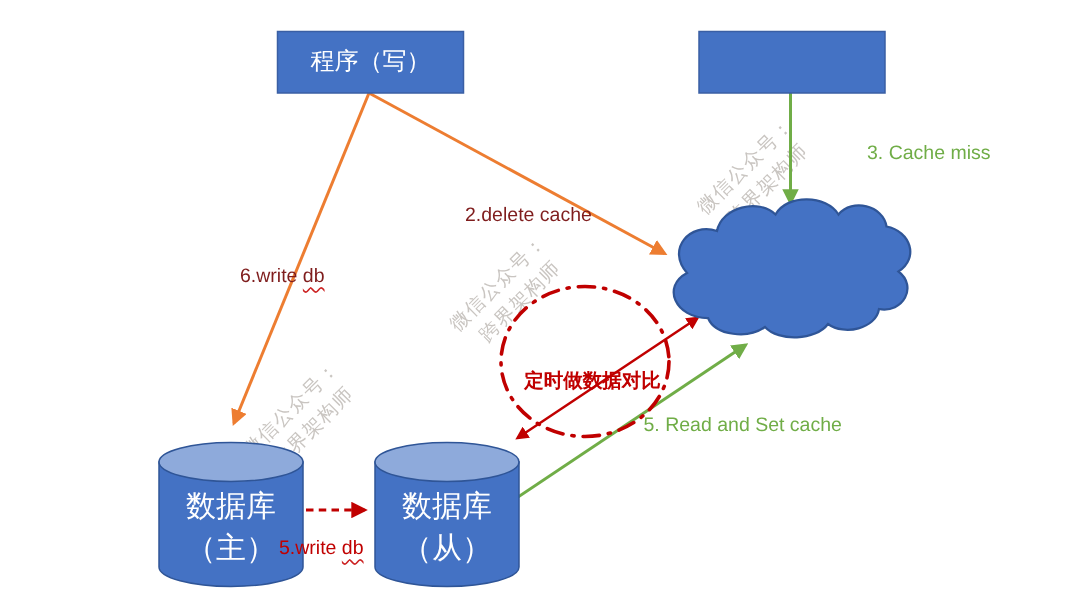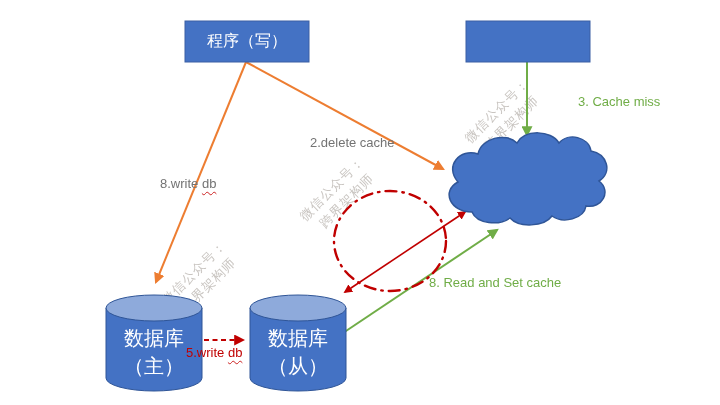--- a/index.html
+++ b/index.html
@@ -3,23 +3,23 @@
 <meta charset="utf-8">
 <style>
   html,body{margin:0;padding:0;background:#fff;}
   body{font-family:"Liberation Sans","DejaVu Sans",sans-serif;}
   .slide{position:relative;width:720px;height:405px;background:#ffffff;overflow:hidden;}
   .layer{position:absolute;left:0;top:0;width:720px;height:405px;}
   .abs{position:absolute;}
   .node-label{color:#ffffff;font-size:16px;display:flex;align-items:center;justify-content:center;text-align:center;}
   .cyl-label{color:#ffffff;font-size:20px;text-align:center;line-height:1.4;}
   .edge-label{font-size:13px;white-space:nowrap;}
-  .lbl-orange{color:#737373;}
+  .lbl-orange{color:#7f1d1d;}
   .lbl-green{color:#70AD47;}
-  .lbl-red{color:#C00000;}
+  .lbl-red{color:#C00000;margin-top:12px;}
   .compare-label{font-size:13px;font-weight:700;color:#C00000;text-align:center;white-space:nowrap;}
   .squiggle{text-decoration-line:underline;text-decoration-style:wavy;text-decoration-color:#CC2222;text-decoration-thickness:1px;text-underline-offset:3px;}
   .watermark{position:absolute;color:#C9C5C1;font-size:13px;line-height:1.45;transform:rotate(-45deg);transform-origin:center;letter-spacing:1px;white-space:nowrap;}
   .watermark .wm2{padding-left:9px;}
 </style>
 </head>
 <body>
 
 <div class="slide">
 
@@ -74,22 +74,23 @@
   <div class="abs cyl-label" style="left:106px;top:324px;width:96px;">
     <div>数据库</div>
     <div>（主）</div>
   </div>
   <div class="abs cyl-label" style="left:250px;top:324px;width:96px;">
     <div>数据库</div>
     <div>（从）</div>
   </div>
 
   <div class="abs edge-label lbl-orange" style="left:160px;top:176px;">
-    <span>8.write </span><span class="squiggle">db</span>
+    <span>6.write </span><span class="squiggle">db</span>
   </div>
   <div class="abs edge-label lbl-orange" style="left:310px;top:135px;">2.delete cache</div>
   <div class="abs edge-label lbl-green" style="left:534px;top:94px;margin-left:44px;">3. Cache miss</div>
-  <div class="abs edge-label lbl-green" style="left:429px;top:275px;">8. Read and Set cache</div>
+  <div class="abs edge-label lbl-green" style="left:429px;top:275px;">5. Read and Set cache</div>
   <div class="abs edge-label lbl-red" style="left:186px;top:345px;">
     <span>5.write </span><span class="squiggle">db</span>
   </div>
+  <div class="abs compare-label" style="left:340px;top:245px;width:110px;">定时做数据对比</div>
 
 </div>
 
 </body></html>

